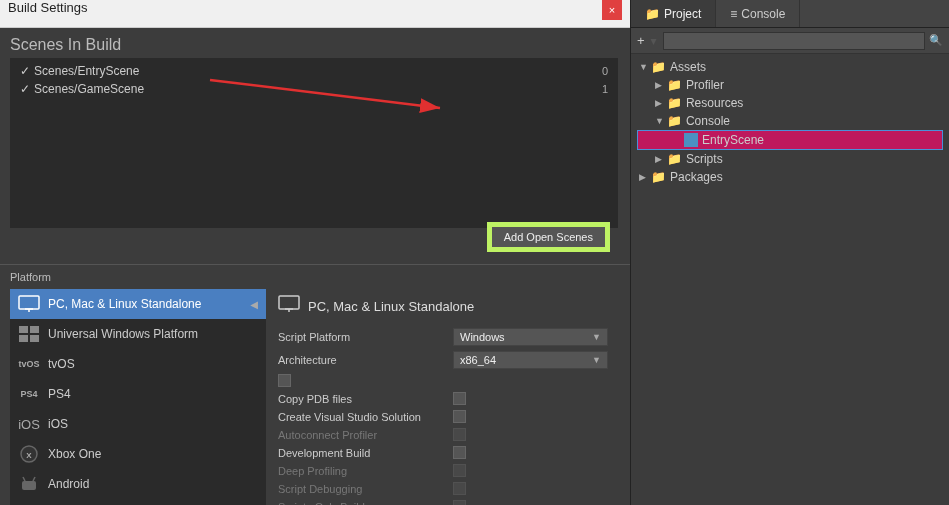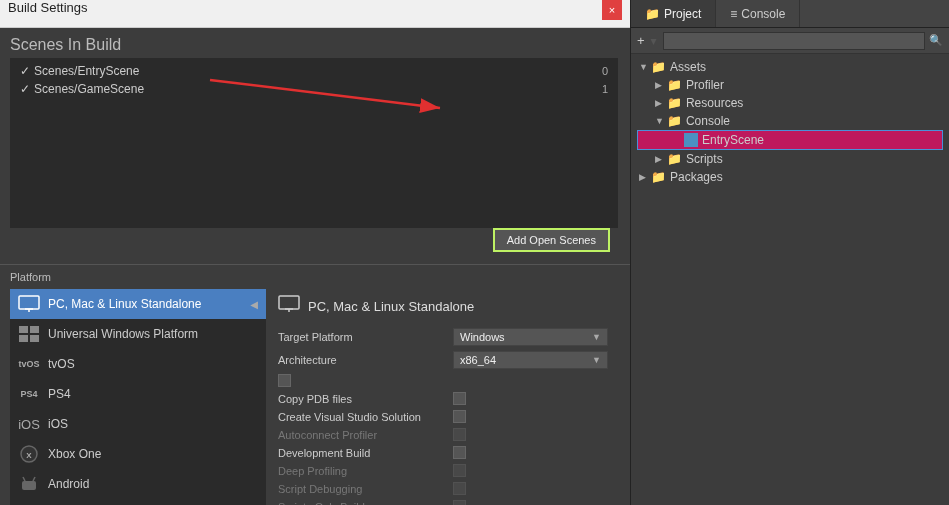--- a/index.html
+++ b/index.html
@@ -93,21 +93,21 @@
     }
 
     .add-open-btn {
       position: absolute;
       right: 10px;
       bottom: 8px;
     }
     .btn-gray {
       background: #555;
       color: #eee;
-      border: 2px solid #bef264;
+      border: 5px solid #bef264;
       padding: 4px 12px;
       font-size: 11px;
       cursor: pointer;
     }
 
     
     .platform-section {
       padding: 6px 10px;
       border-top: 1px solid #555;
     }
@@ -390,21 +390,21 @@
             <svg width="22" height="18" viewBox="0 0 22 18" fill="none" xmlns="http://www.w3.org/2000/svg">
               <rect x="1" y="1" width="20" height="13" rx="1" stroke="#ccc" stroke-width="1.5" fill="none"></rect>
               <line x1="7" y1="14" x2="15" y2="14" stroke="#ccc" stroke-width="1.5"></line>
               <line x1="11" y1="14" x2="11" y2="17" stroke="#ccc" stroke-width="1.5"></line>
             </svg>
           </span>
           <span>PC, Mac &amp; Linux Standalone</span>
         </div>
 
         <div class="setting-row">
-          <span class="setting-label">Target Platform</span>
+          <span class="setting-label">Script Platform</span>
           <div class="setting-dropdown">
             <span>Windows</span>
             <span class="drop-arrow">▼</span>
           </div>
         </div>
 
         <div class="setting-row">
           <span class="setting-label">Architecture</span>
           <div class="setting-dropdown">
             <span>x86_64</span>

